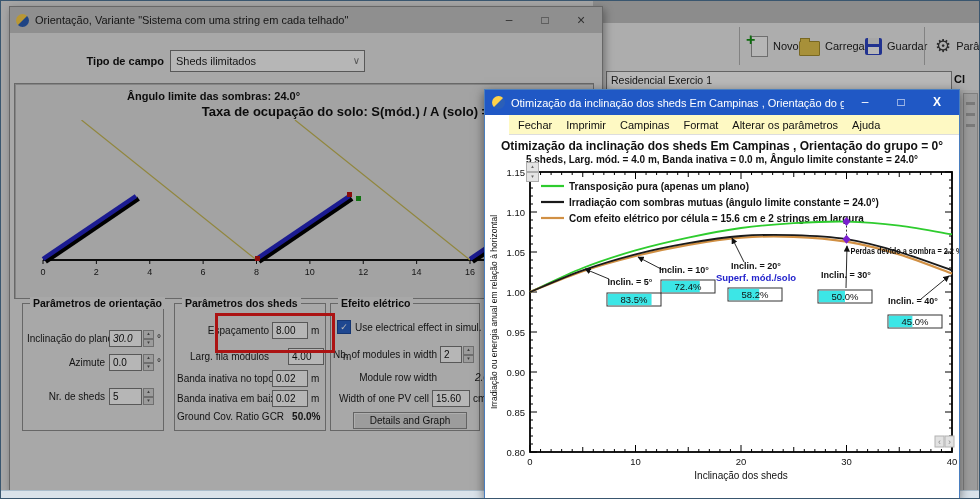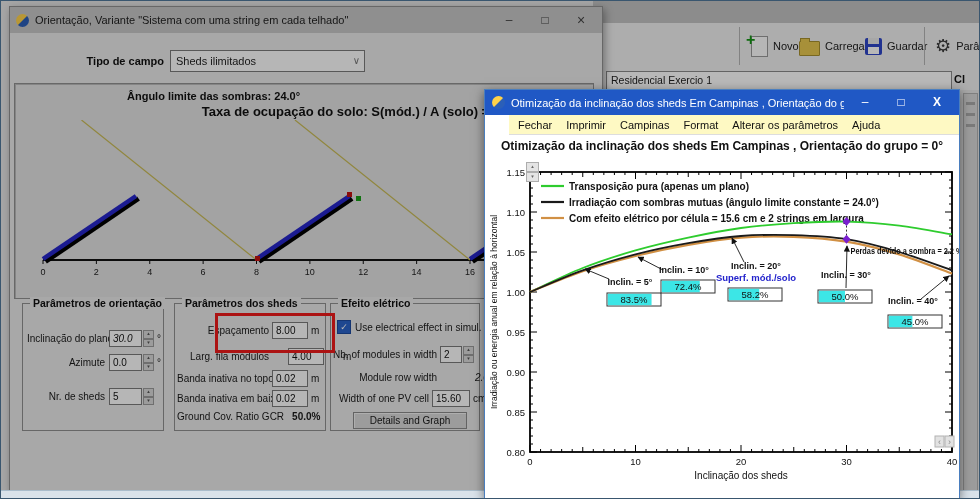--- a/index.html
+++ b/index.html
@@ -279,20 +279,21 @@
     </div>
     <div class="cw-menubar">
       <span>Fechar</span>
       <span>Imprimir</span>
       <span>Campinas</span>
       <span>Format</span>
       <span>Alterar os parâmetros</span>
       <span>Ajuda</span>
     </div>
     <div class="cw-title-text">Otimização da inclinação dos sheds Em Campinas , Orientação do grupo = 0°</div>
+    <div class="cw-subtitle">5 sheds,  Larg. mód. = 4.0 m, Banda inativa = 0.0 m, Ângulo limite constante = 24.0°</div>
     <div class="axis-spinner">
         <b class="spin-up"></b>
         <b class="spin-dn"></b>
       </div>
     <svg id="plot" width="474" height="332">
         <defs>
           <marker id="ah" viewBox="0 0 10 10" refX="9" refY="5" markerWidth="7" markerHeight="7" orient="auto-start-reverse">
             <path d="M0,0L10,5L0,10z" fill="#111"></path>
           </marker>
         </defs>

